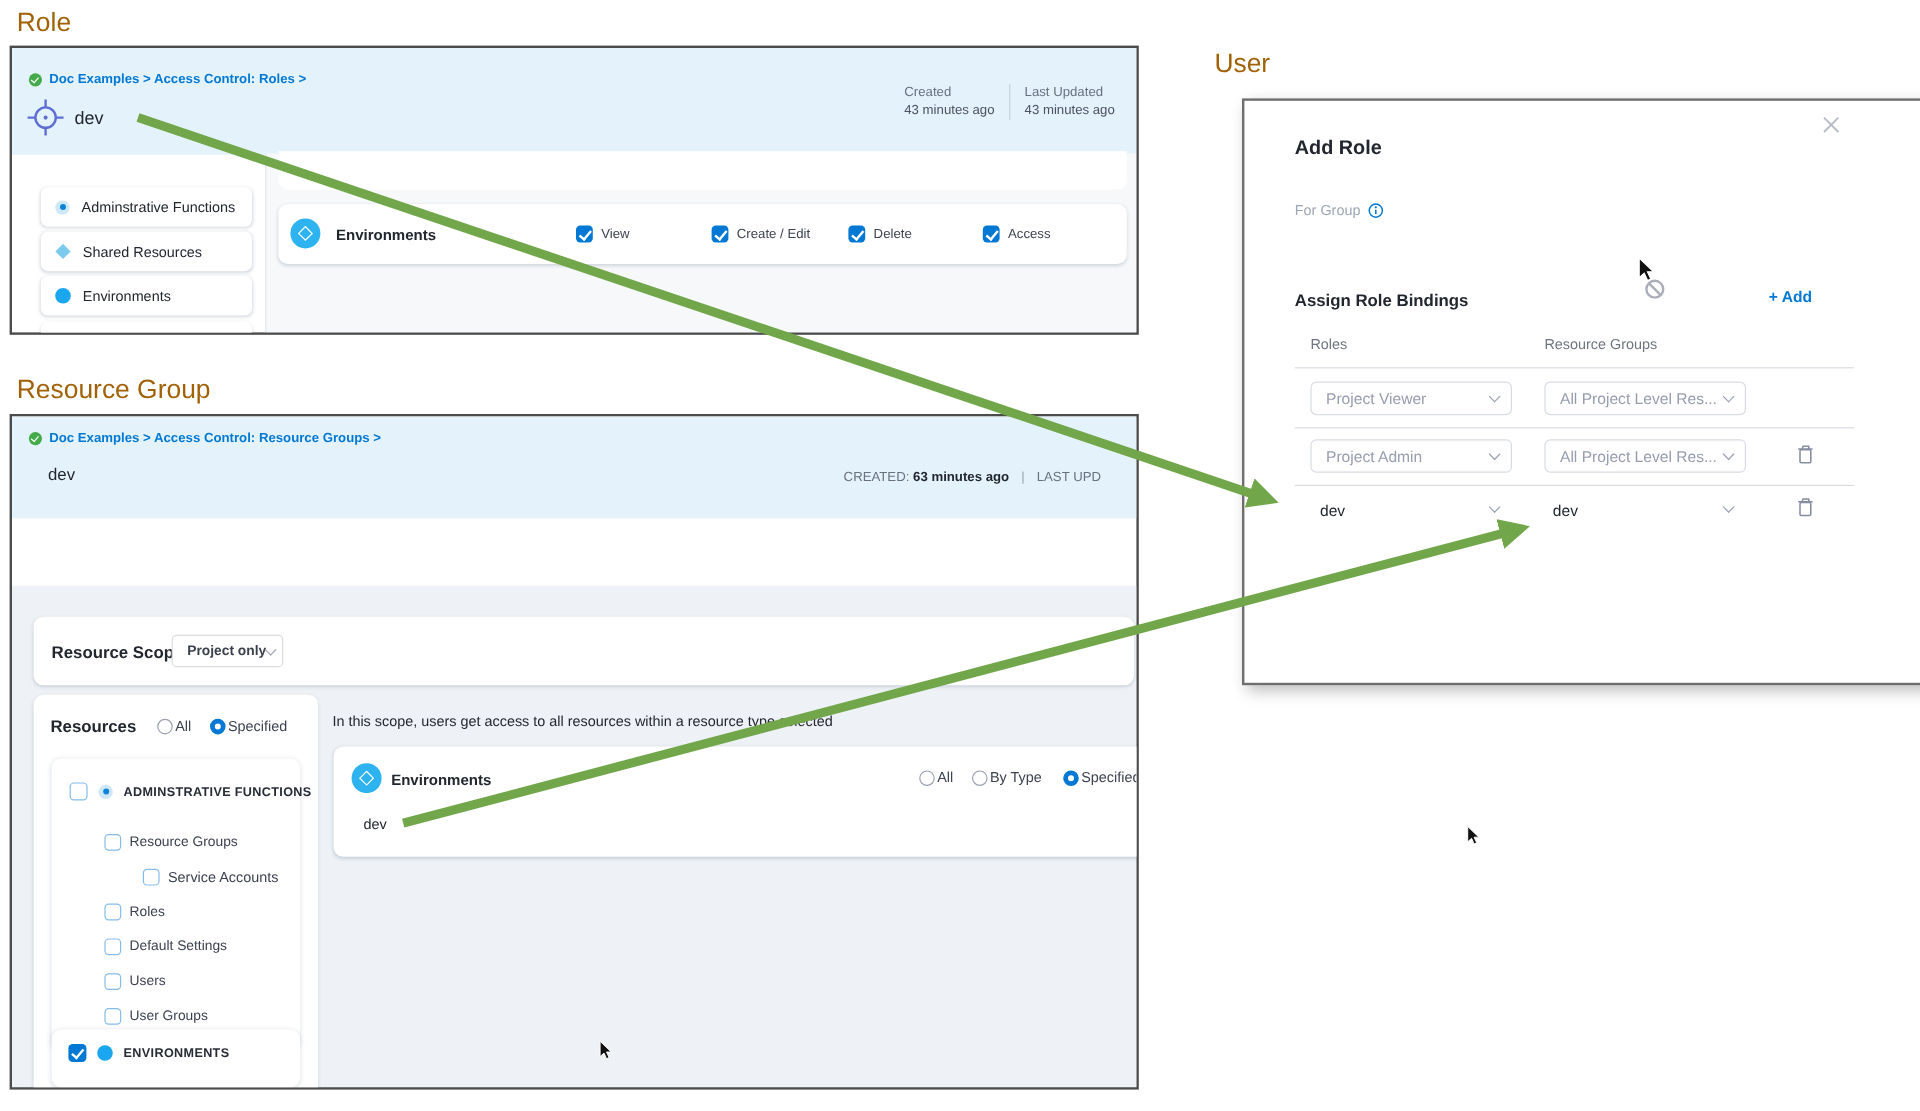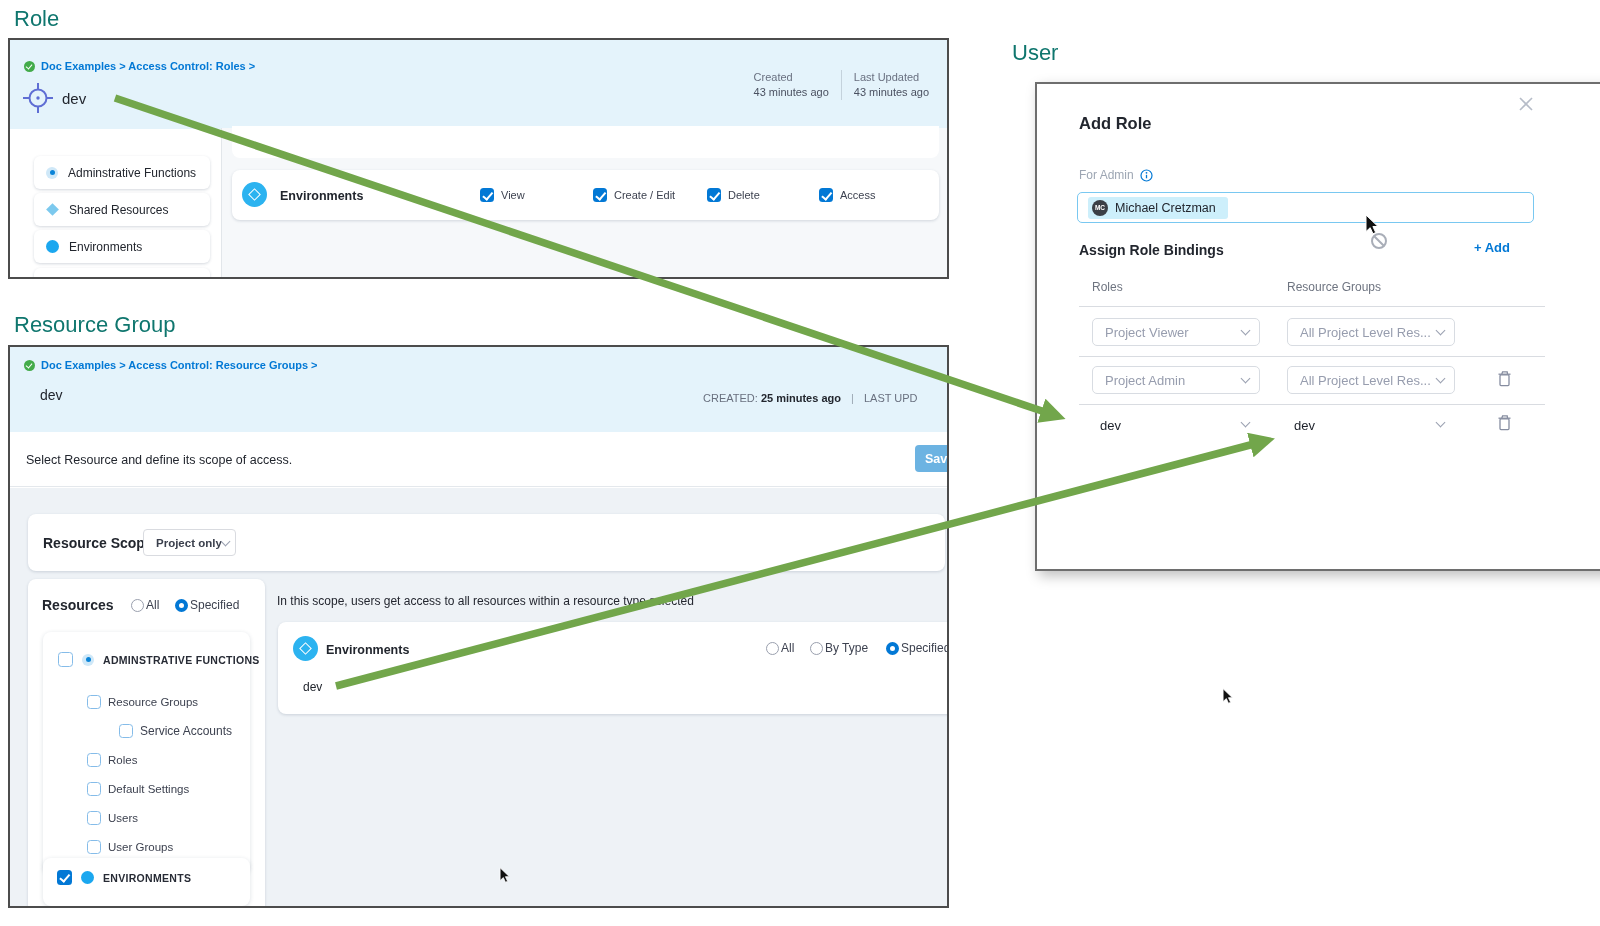--- a/index.html
+++ b/index.html
@@ -1,19 +1,19 @@
 <!DOCTYPE html>
 <html><head>
 <meta charset="utf-8">
 <style>
   * { margin:0; padding:0; box-sizing:border-box; }
   body { background:#fff; font-family:"Liberation Sans", sans-serif; }
   .canvas { position:relative; width:1600px; height:926px; background:#fff; overflow:hidden; }
   .abs { position:absolute; }
-  .section-title { position:absolute; font-size:22px; color:#0f766e; }
+  .section-title { position:absolute; font-size:22px; color:#a16207; }
 
   
   .panel { position:absolute; background:#fff; border:2px solid #4c4c4c; overflow:hidden; }
   .panel-hdr { position:absolute; left:0; right:0; top:0; background:#e4f3fb; }
   .breadcrumb { position:absolute; display:flex; align-items:center; gap:6px; font-size:11px; font-weight:600; color:#0278d5; white-space:nowrap; }
   .crumb-dot { width:11px; height:11px; border-radius:50%; background:#43ab4a; position:relative; flex:0 0 auto; }
   .crumb-dot::after { content:""; position:absolute; left:3px; top:2.5px; width:3px; height:5px; border-right:1.5px solid #fff; border-bottom:1.5px solid #fff; transform:rotate(40deg); }
 
   
   .cb { width:14px; height:14px; border-radius:3.5px; position:relative; flex:0 0 auto; }
@@ -136,30 +136,26 @@
 
   <div class="panel" style="left:8px; top:345px; width:941px; height:563px;">
     <div class="panel-hdr" style="height:85px;">
       <div class="breadcrumb" style="left:14px; top:12px;">
         <span class="crumb-dot"></span>
         <span>Doc Examples &gt; Access Control: Resource Groups &gt;</span>
       </div>
       <div class="abs" style="left:30px; top:40px; font-size:14px; font-weight:500; color:#22262e;">dev</div>
       <div class="abs" style="left:693px; top:45px; font-size:11px; white-space:nowrap;">
         <span style="color:#69707f;">CREATED:</span>
-        <span style="color:#22262e; font-weight:600;">25 minutes ago</span>
+        <span style="color:#22262e; font-weight:600;">63 minutes ago</span>
         <span style="color:#9aa5b0; margin:0 7px;">|</span>
         <span style="color:#69707f;">LAST UPD</span>
       </div>
     </div>
 
-    <div class="abs" style="left:0; right:0; top:85px; height:55px; background:#fff; border-bottom:1px solid #e4e8ec;">
-      <span class="abs" style="left:16px; top:21px; font-size:12.5px; color:#22262e;">Select Resource and define its scope of access.</span>
-      <button class="abs" style="left:905px; top:13px; width:56px; height:27px; background:#6cb3e2; border:none; border-radius:4px; color:#fff; font-size:12.5px; font-weight:600; text-align:left; padding-left:10px;">Sav</button>
-    </div>
 
     <div class="abs" style="left:0; right:0; top:141px; bottom:0; background:#eef2f6;"></div>
 
     <div class="card" style="left:18px; top:167px; width:917px; height:57px;">
       <span class="abs" style="left:15px; top:21px; font-size:14px; font-weight:700; color:#22262e;">Resource Scope</span>
       <div class="dd dd-sm" style="left:115px; top:15px; width:93px; height:27px;">
         <span>Project only</span>
         <span class="chev"></span>
       </div>
     </div>
@@ -241,34 +237,28 @@
   <div class="modal">
     <button class="abs" style="left:478px; top:10px; width:22px; height:22px; background:none; border:none; padding:0;">
       <svg width="16" height="16" viewBox="0 0 16 16">
         <line x1="2" y1="2" x2="14" y2="14" stroke="#b6bcc8" stroke-width="1.6"></line>
         <line x1="14" y1="2" x2="2" y2="14" stroke="#b6bcc8" stroke-width="1.6"></line>
       </svg>
     </button>
     <div class="abs" style="left:42px; top:30px; font-size:16.5px; font-weight:700; color:#22262e;">Add Role</div>
 
     <div class="abs" style="left:42px; top:84px; display:flex; align-items:center; gap:6px;">
-      <span style="font-size:12px; color:#9da6b3;">For Admin</span>
+      <span style="font-size:12px; color:#9da6b3;">For Group</span>
       <svg width="13" height="13" viewBox="0 0 13 13">
         <circle cx="6.5" cy="6.5" r="5.5" fill="none" stroke="#0278d5" stroke-width="1.2"></circle>
         <line x1="6.5" y1="5.8" x2="6.5" y2="9.3" stroke="#0278d5" stroke-width="1.3"></line>
         <circle cx="6.5" cy="3.8" r=".9" fill="#0278d5"></circle>
       </svg>
     </div>
 
-    <div class="abs" style="left:40px; top:108px; width:457px; height:31px; border:1.5px solid #79c8f1; border-radius:5px; background:#fff; display:flex; align-items:center; padding-left:10px;">
-      <div style="display:flex; align-items:center; gap:7px; background:#cdeffb; border-radius:3px; height:22px; padding:0 12px 0 4px;">
-        <span style="width:16px; height:16px; border-radius:50%; background:#3a3f46; color:#fff; font-size:6.5px; font-weight:700; display:flex; align-items:center; justify-content:center;">MC</span>
-        <span style="font-size:12.5px; color:#22262e;">Michael Cretzman</span>
-      </div>
-    </div>
 
     <div class="abs" style="left:42px; top:158px; font-size:14px; font-weight:600; color:#22262e;">Assign Role Bindings</div>
     <button class="abs" style="left:437px; top:156px; background:none; border:none; padding:0; font-size:13px; font-weight:600; color:#0278d5; font-family:inherit;">+ Add</button>
 
     <span class="abs" style="left:55px; top:196px; font-size:12px; color:#6e7480;">Roles</span>
     <span class="abs" style="left:250px; top:196px; font-size:12px; color:#6e7480;">Resource Groups</span>
 
     <div class="divline" style="left:42px; top:222px; width:466px;"></div>
 
     <div class="dd" style="left:55px; top:234px; width:168px; height:28px;">

